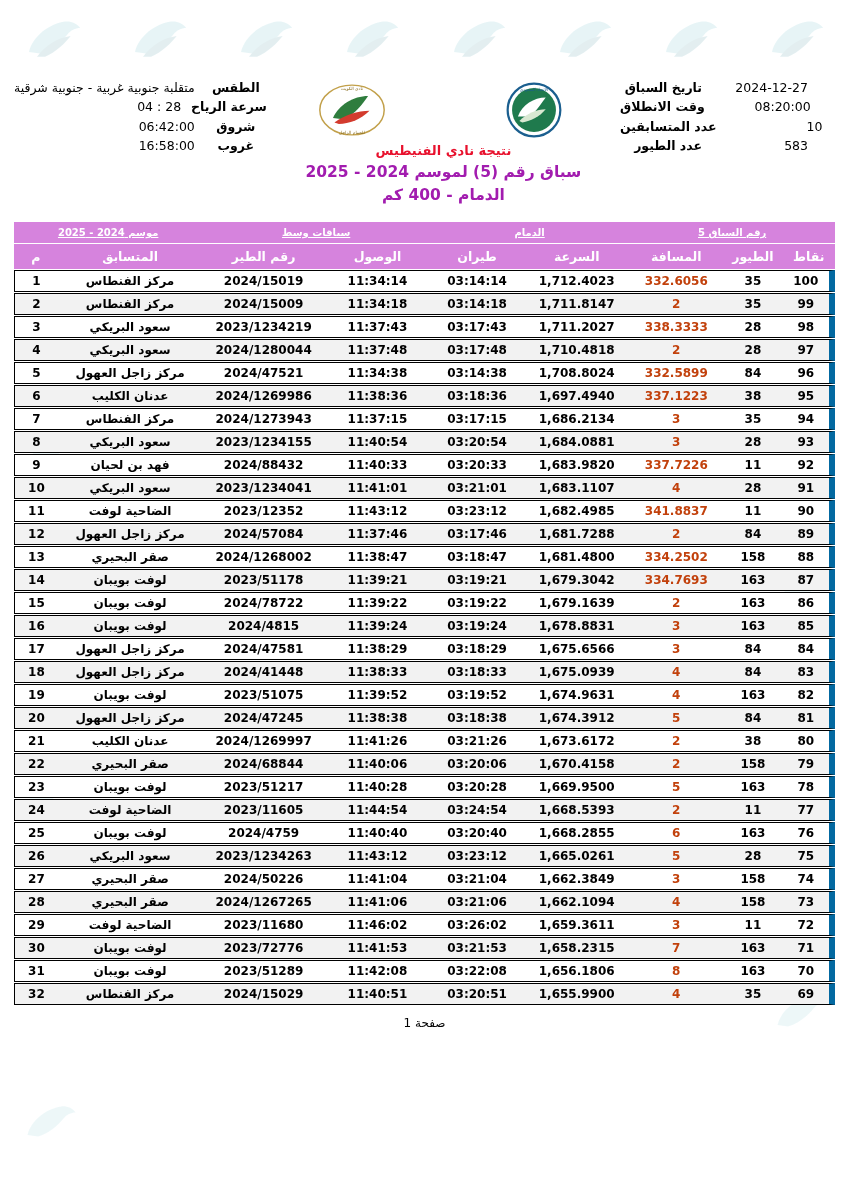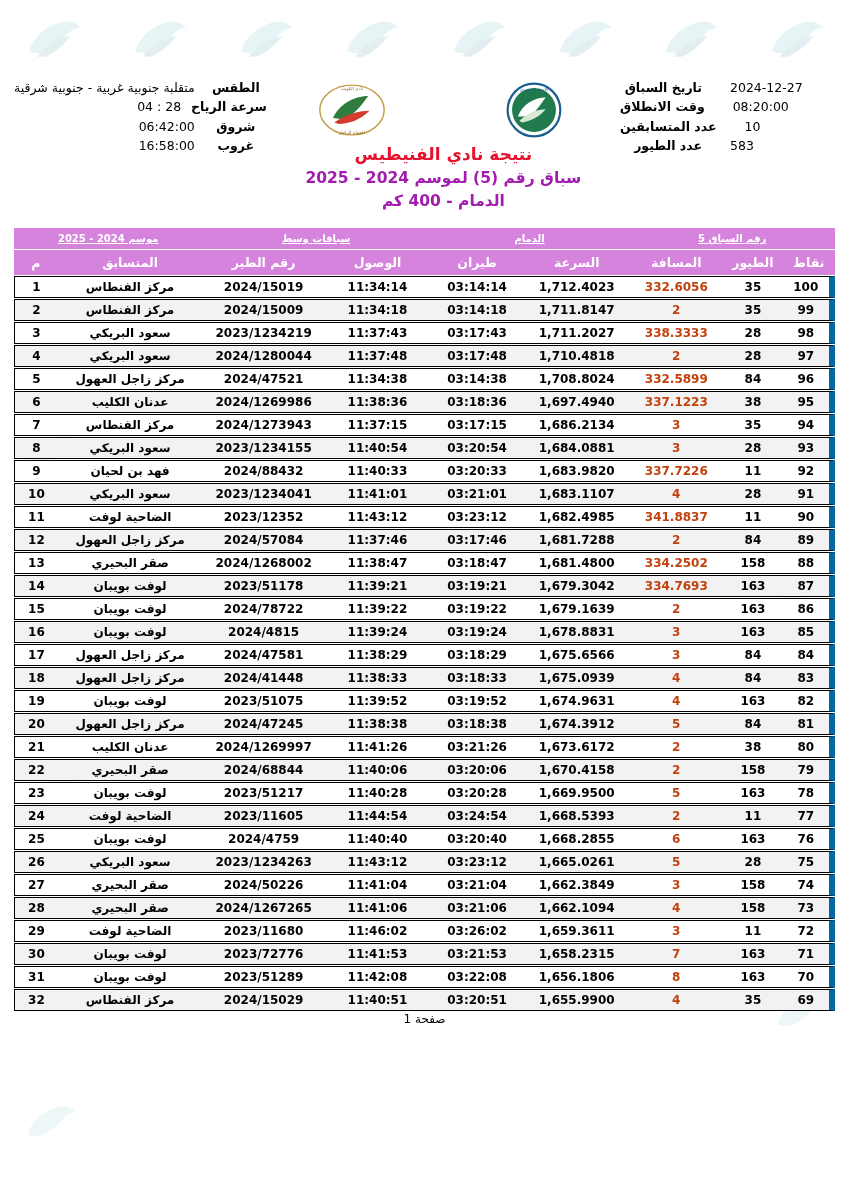--- a/index.html
+++ b/index.html
@@ -51,39 +51,39 @@
   .hdr-col { font-size: 12.5px; color: #000; line-height: 1.55; }
 
   .hdr-right { text-align: right; min-width: 215px; }
   .hdr-right .row { display: flex; flex-direction: row; justify-content: flex-start; gap: 10px; }
   .hdr-right .lbl { font-weight: bold; min-width: 62px; text-align: center; }
   .hdr-right .val { direction: ltr; unicode-bidi: embed; }
 
   .hdr-left { text-align: right; min-width: 215px; }
   .hdr-left .row { display: flex; flex-direction: row-reverse; justify-content: flex-start; gap: 28px; }
   .hdr-left .lbl { font-weight: bold; min-width: 82px; text-align: right; }
-  .hdr-left .val { direction: ltr; unicode-bidi: embed; text-align: left; min-width: 78px; }
+  .hdr-left .val { direction: ltr; unicode-bidi: embed; text-align: right; min-width: 78px; }
 
   .hdr-center {
     text-align: center;
     flex: 1;
     padding-top: 2px;
   }
   .logos {
     display: flex;
     justify-content: center;
     align-items: center;
     gap: 108px;
     margin-bottom: 2px;
   }
   .logo { width: 74px; height: 60px; }
   .title-main {
     color: #e8112d;
     font-weight: bold;
-    font-size: 17px;
+    font-size: 13px;
     line-height: 1.45;
     margin-top: 2px;
   }
   .title-sub {
     color: #a21caf;
     font-weight: bold;
     font-size: 15.5px;
     line-height: 1.5;
   }
 
@@ -130,21 +130,21 @@
   tbody tr td:first-child { border-right: 6px solid #0369a1; }
   tbody tr td:last-child { border-left: 1px solid #000; }
   tbody tr.alt td { background: #f2f2f2; }
   td.name { text-align: center; font-weight: bold; }
   td.num { direction: ltr; unicode-bidi: embed; font-weight: bold; }
   td.dist { color: #c2410c; font-weight: bold; direction: ltr; unicode-bidi: embed; }
   td.idx { font-weight: bold; }
   .footer {
     text-align: center;
     font-size: 12px;
-    padding-top: 0;
+    padding-top: 10px;
     color: #000;
   }
   
   col.c-m     { width: 40px; }
   col.c-name  { width: 132px; }
   col.c-ring  { width: 112px; }
   col.c-arr   { width: 96px; }
   col.c-fly   { width: 86px; }
   col.c-spd   { width: 96px; }
   col.c-dist  { width: 86px; }

